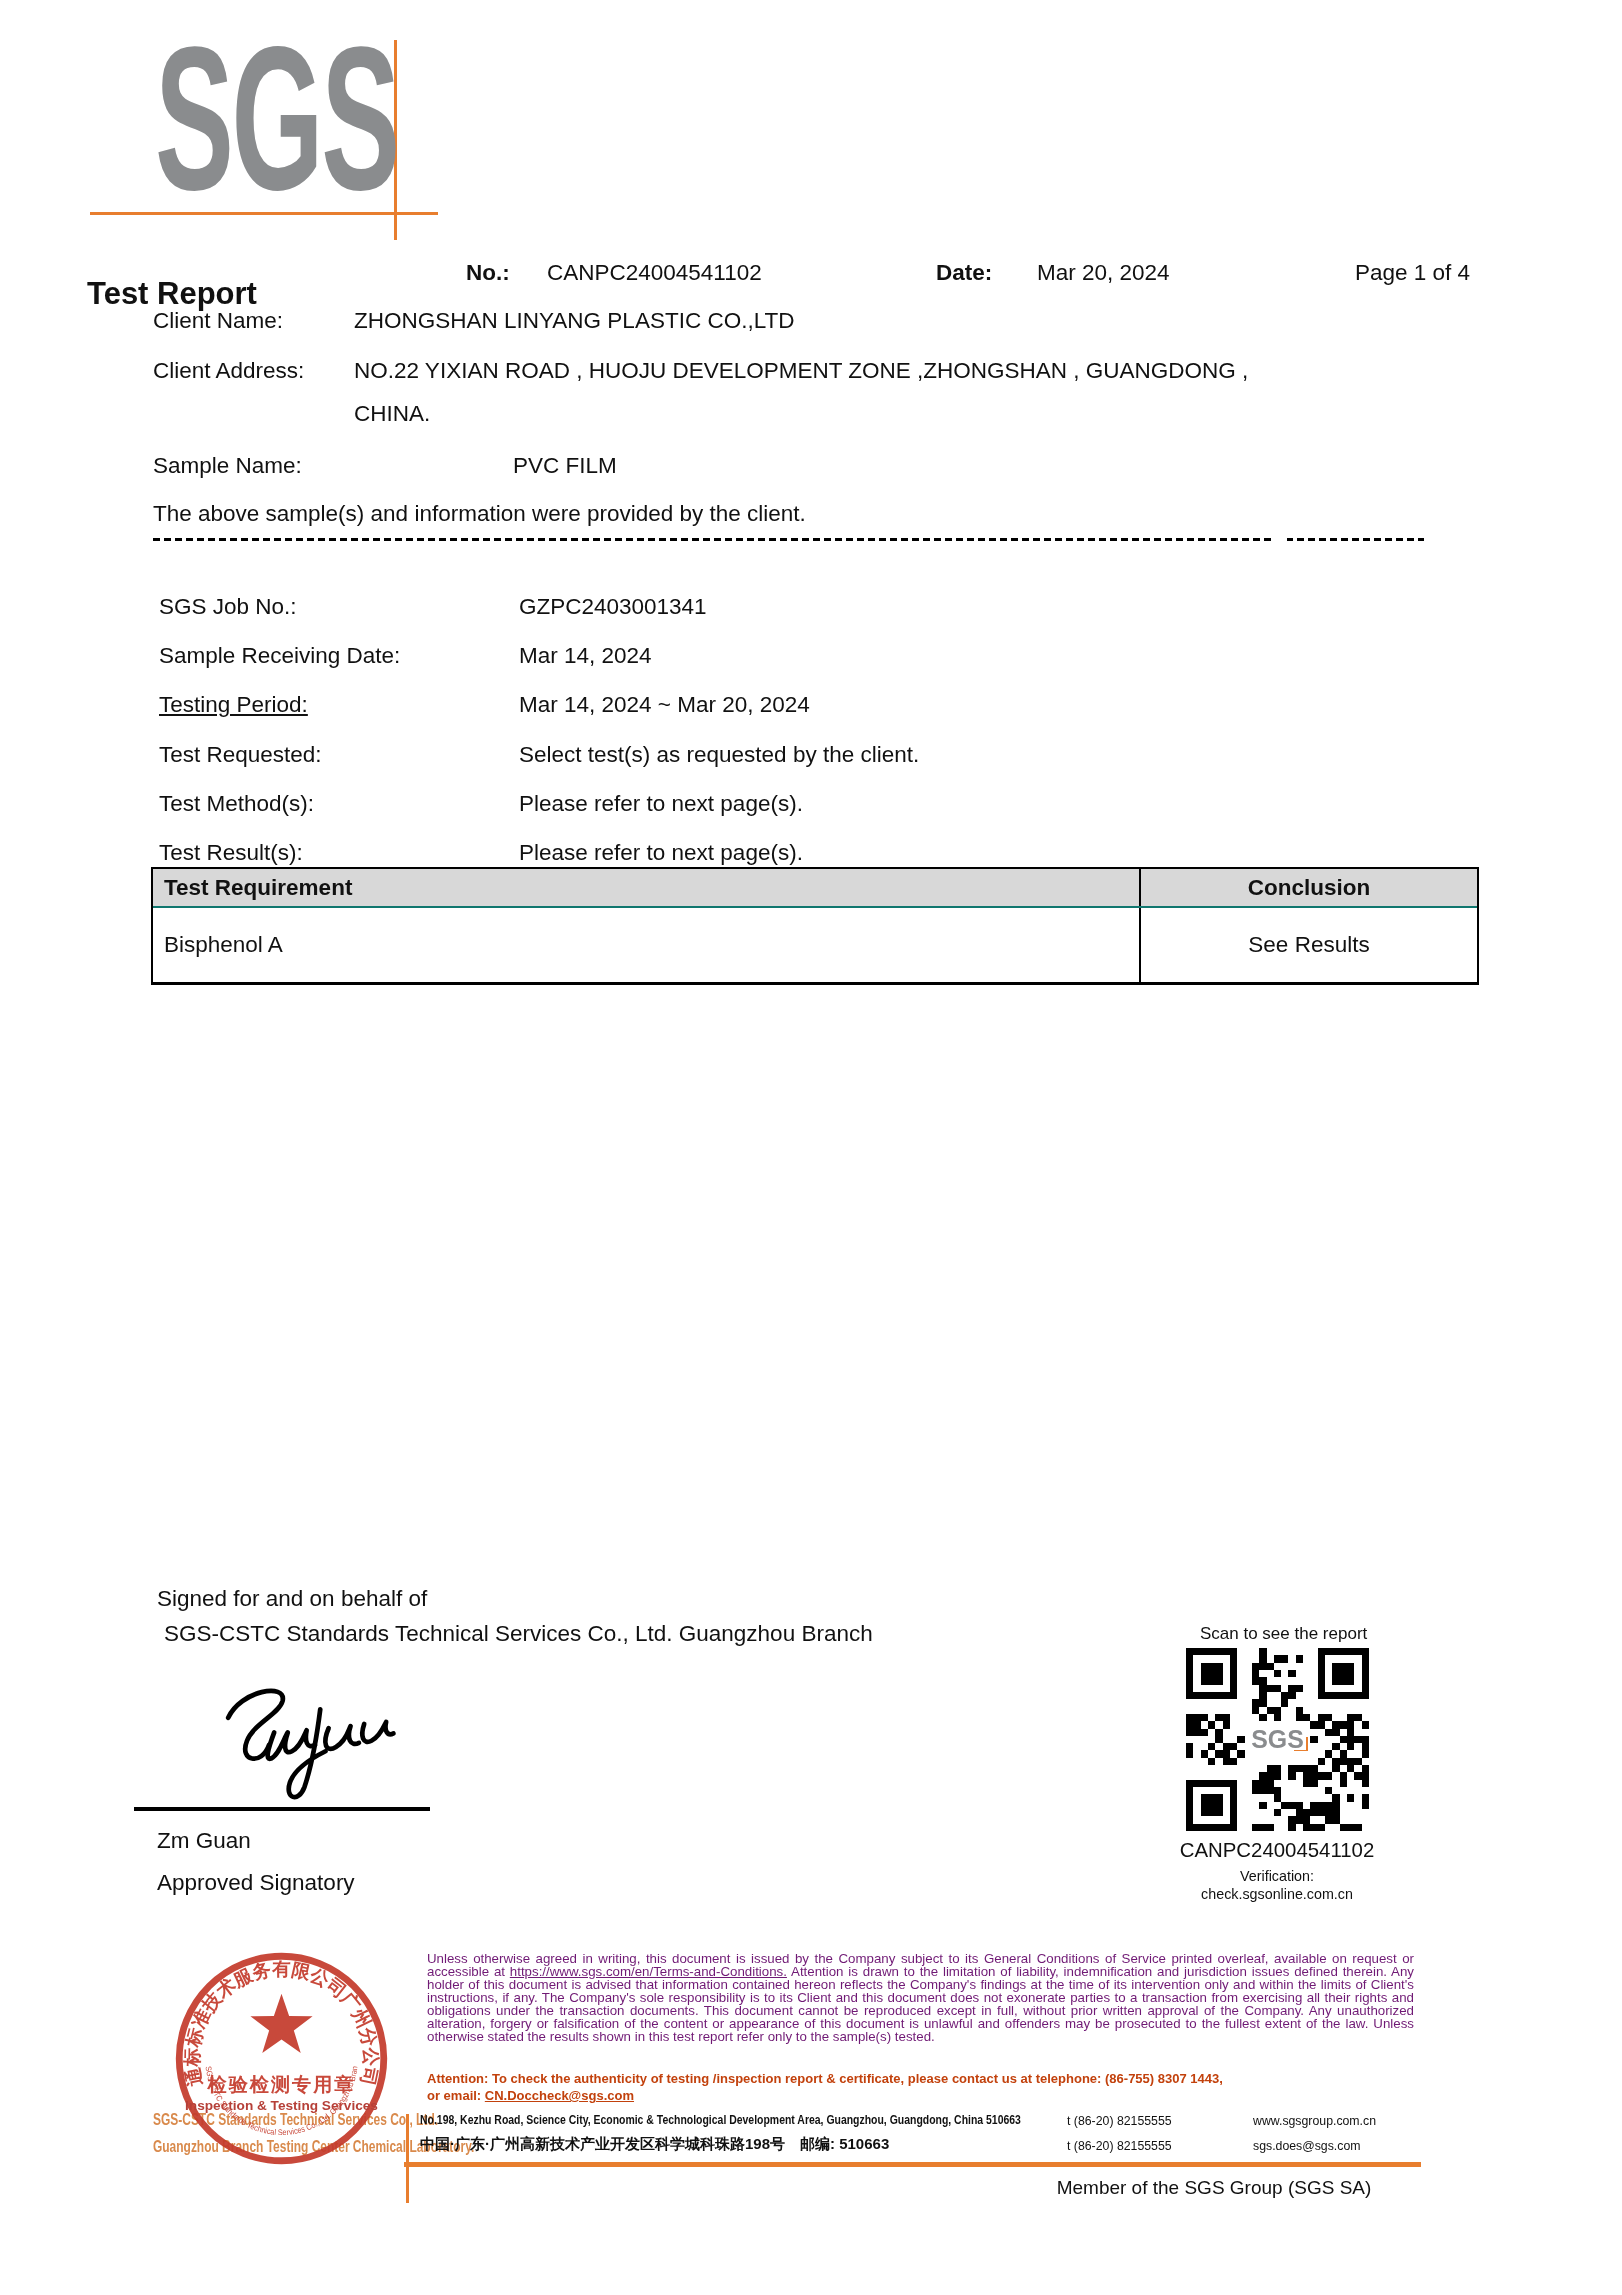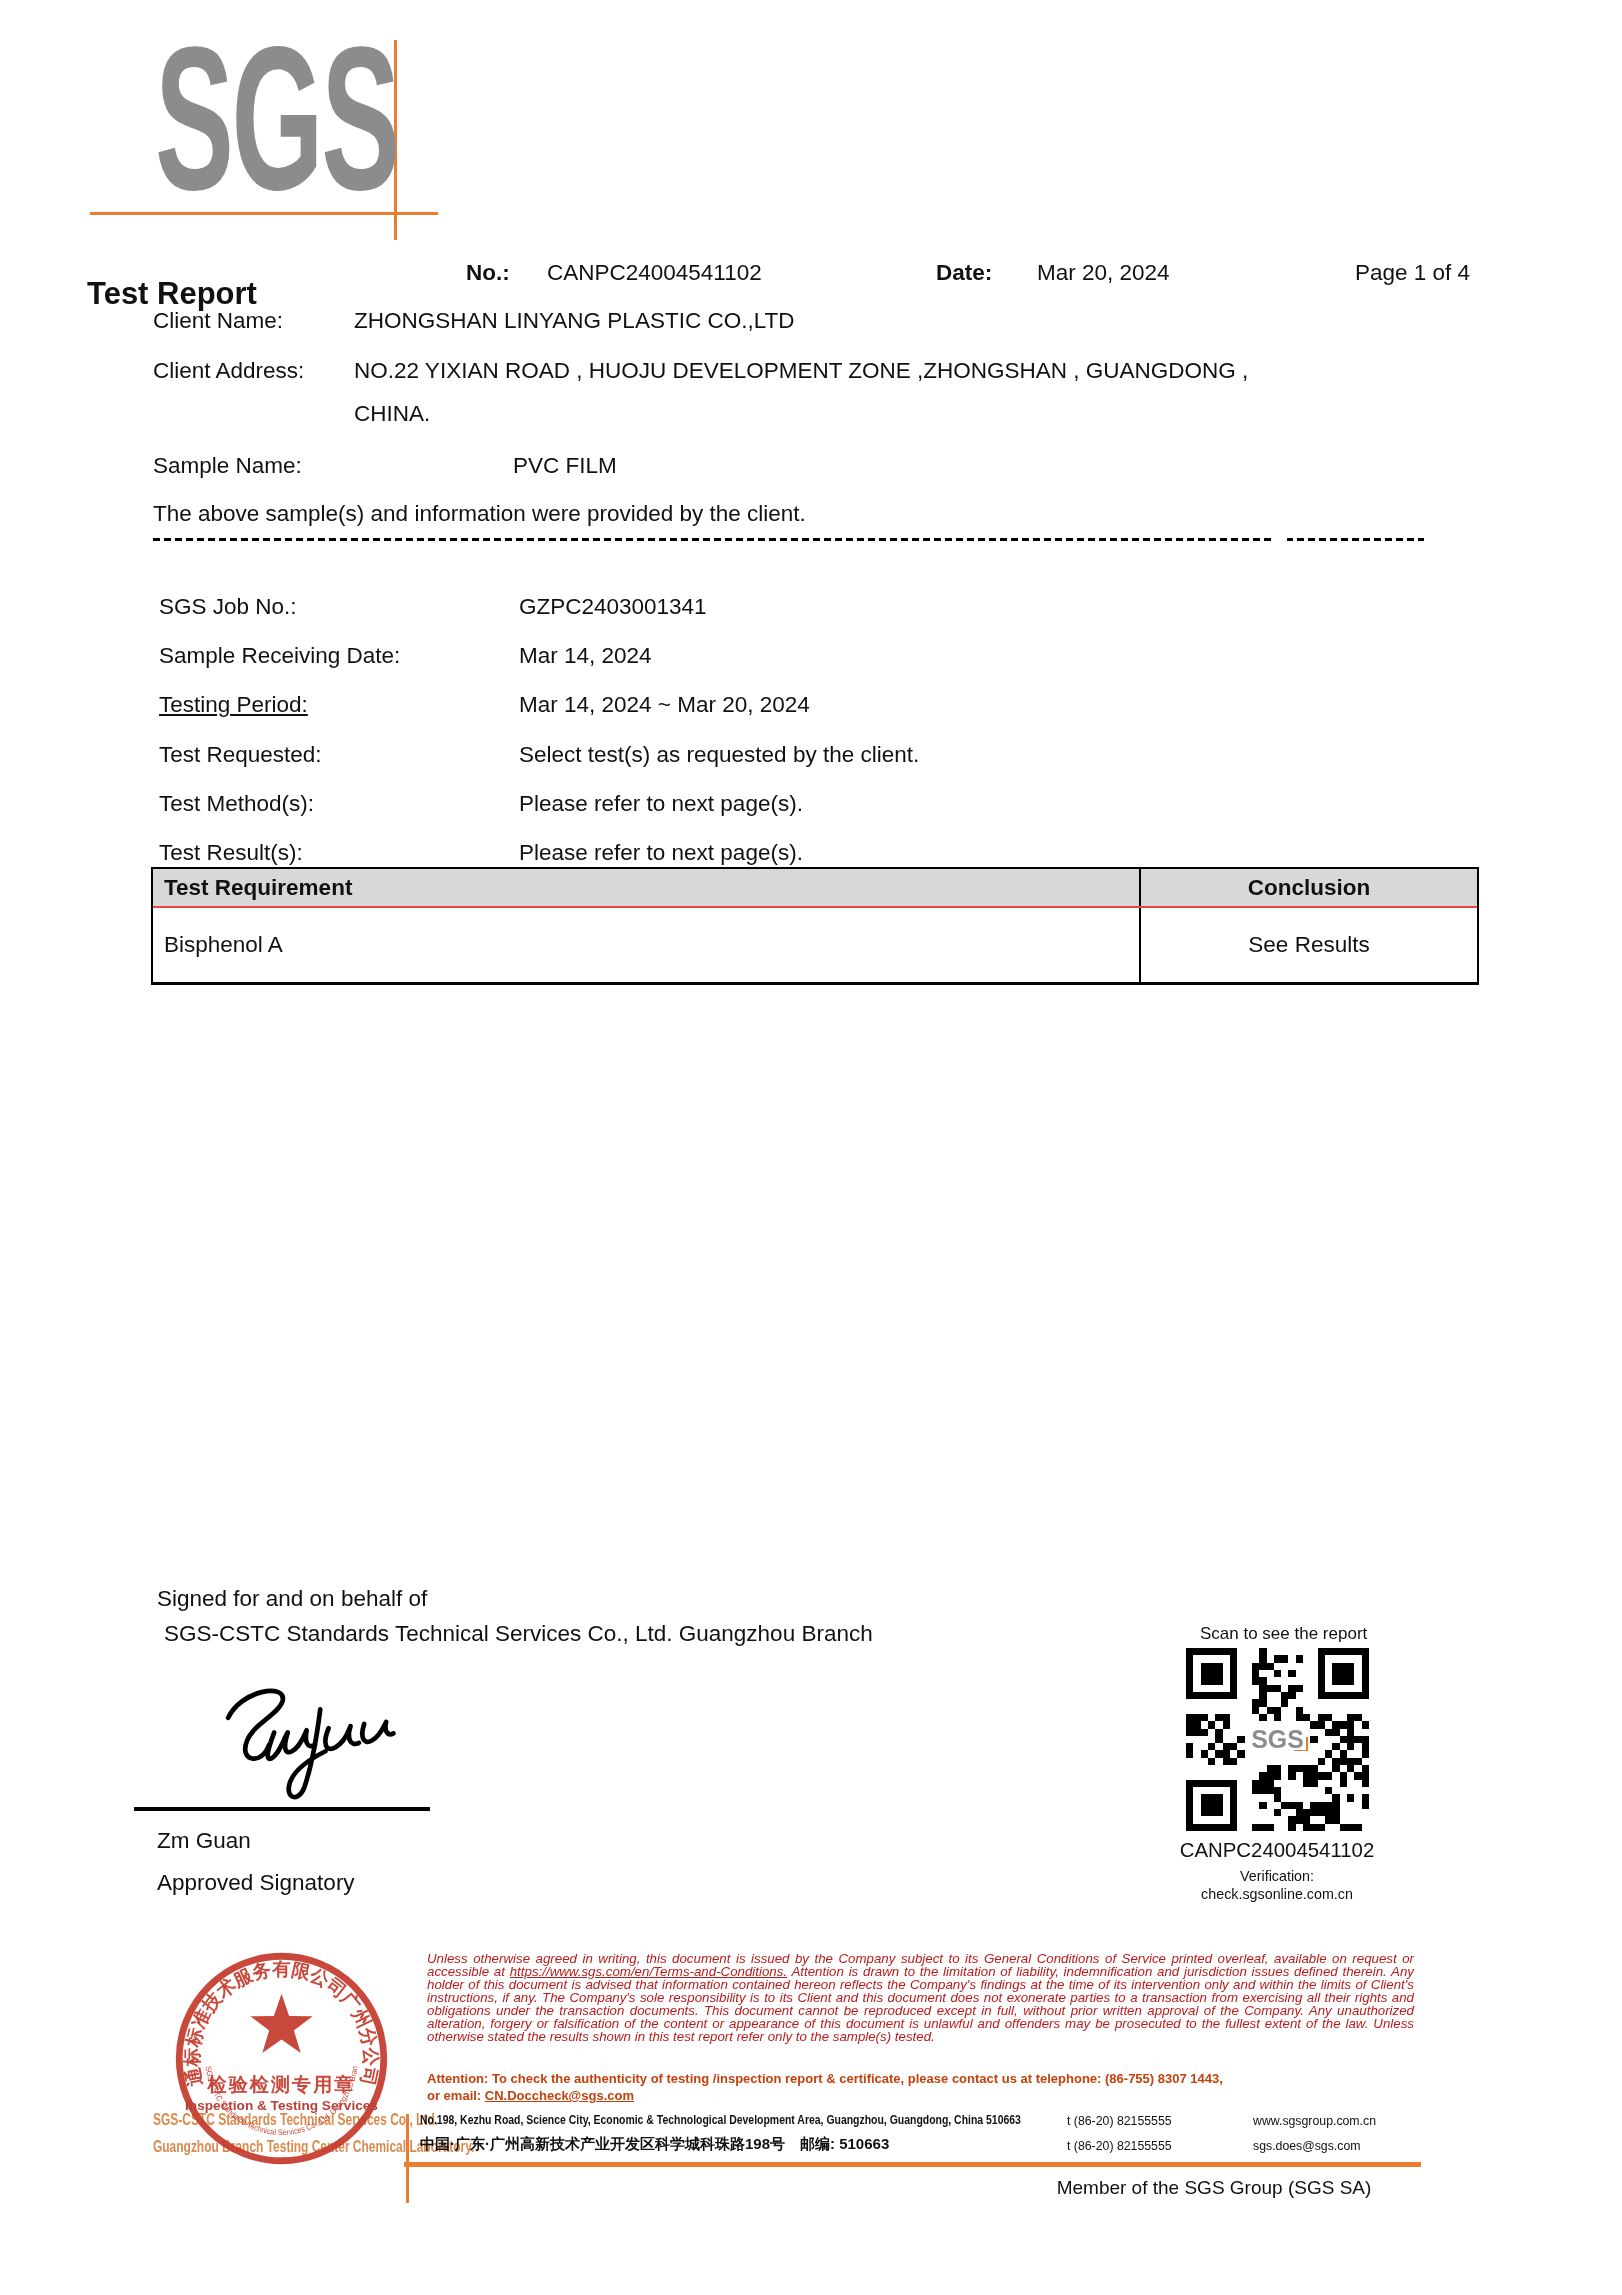--- a/index.html
+++ b/index.html
@@ -8,27 +8,27 @@
   .abs{position:absolute;white-space:nowrap;}
   .logo{font-weight:bold;color:#8A8C8E;font-size:204px;line-height:0.82;letter-spacing:-4.1px;
         transform:scaleX(0.58);transform-origin:left top;}
   .oline{position:absolute;background:#E87E2E;}
   .t46b{font-size:31px;font-weight:bold;}
   .t33{font-size:22.5px;}
   .t33b{font-size:22.5px;font-weight:bold;}
   .dashed{position:absolute;height:3.4px;
           background:repeating-linear-gradient(90deg,#000 0 6.8px,transparent 6.8px 11px);}
   .tbl{position:absolute;left:151px;top:867px;width:1324px;border:2px solid #000;border-bottom:3.4px solid #000;}
-  .tbl .hdr{display:flex;background:#D8D8D8;border-bottom:2px solid #ef4444;height:37px;align-items:center;}
+  .tbl .hdr{display:flex;background:#D8D8D8;border-bottom:2px solid #0f766e;height:37px;align-items:center;}
   .tbl .row{display:flex;background:#fff;height:74px;align-items:flex-end;}
   .c1{width:988px;padding-left:11px;box-sizing:border-box;border-right:2px solid #000;height:100%;
       display:flex;align-items:center;}
   .c2{flex:1;text-align:center;height:100%;display:flex;align-items:center;justify-content:center;}
   .legal{position:absolute;left:427px;top:1952px;width:987px;font-size:13.3px;line-height:13px;
-         text-align:justify;color:#b91c1c;white-space:normal;font-style:italic;}
+         text-align:justify;color:#701a75;white-space:normal;}
   .orange-b{color:#c2410c;font-weight:bold;}
   .behind{color:#D98A4C;font-weight:600;font-size:16.4px;transform:scaleX(0.73);transform-origin:left top;}
   .narrow{transform:scaleX(0.85);transform-origin:left top;}
   a.link{color:inherit;text-decoration:underline;}
   .qrwrap{position:absolute;left:1168px;width:218px;text-align:center;}
   svg{display:block;}
 </style>
 </head>
 <body>
 

